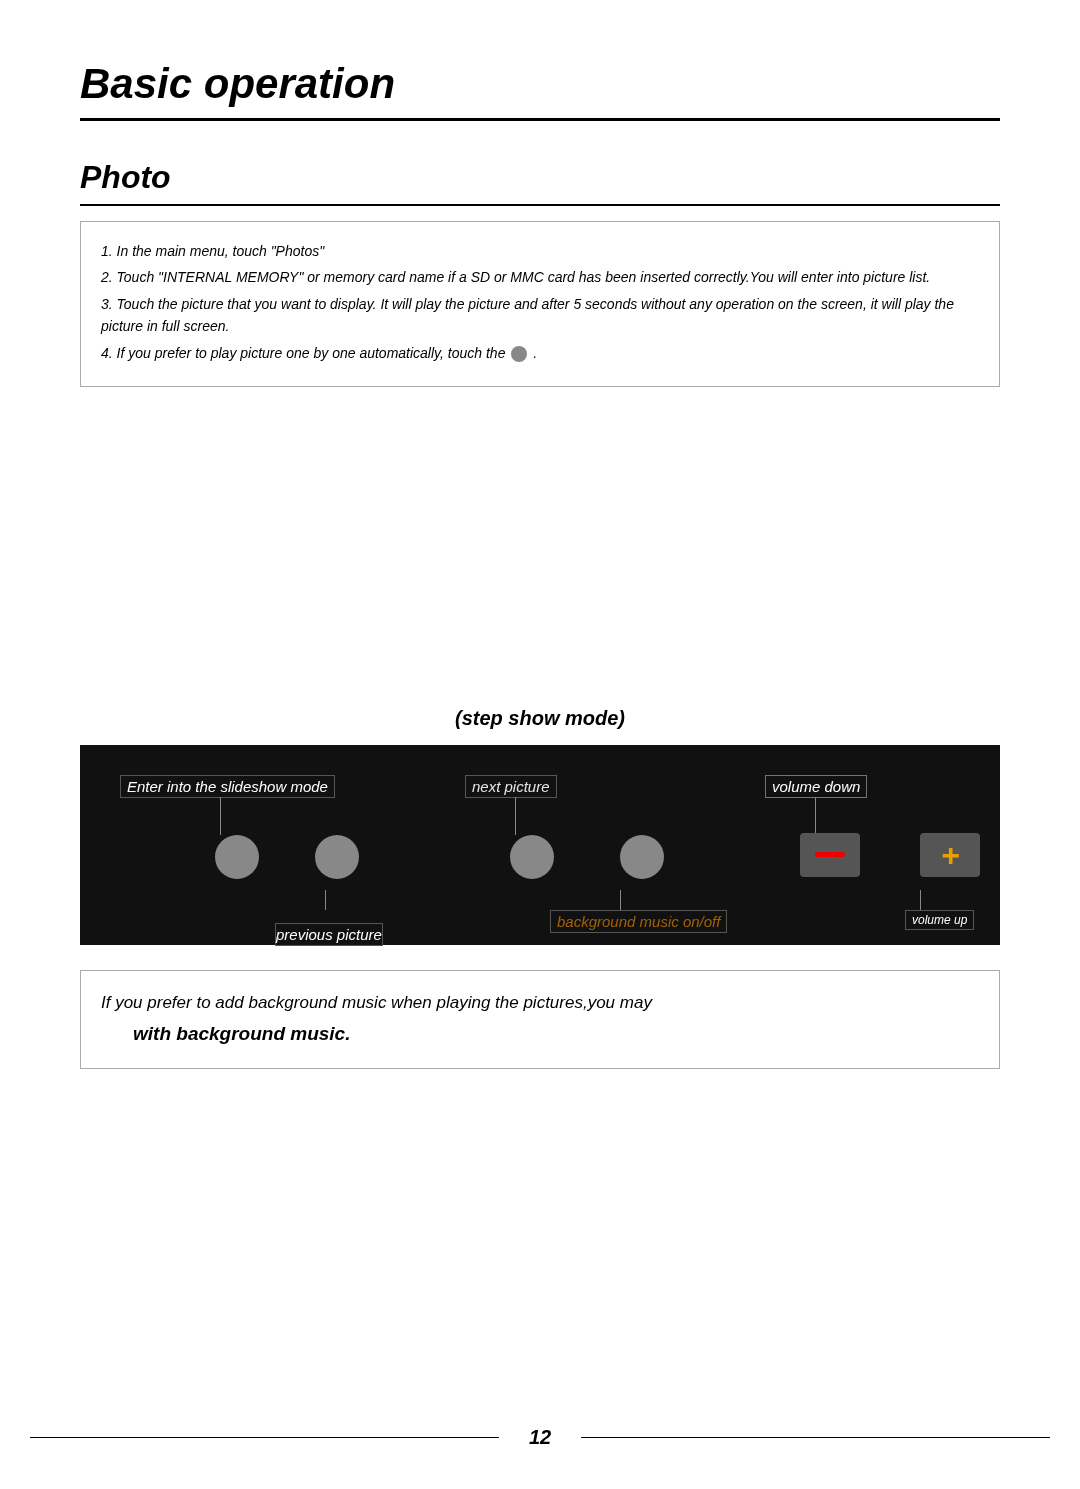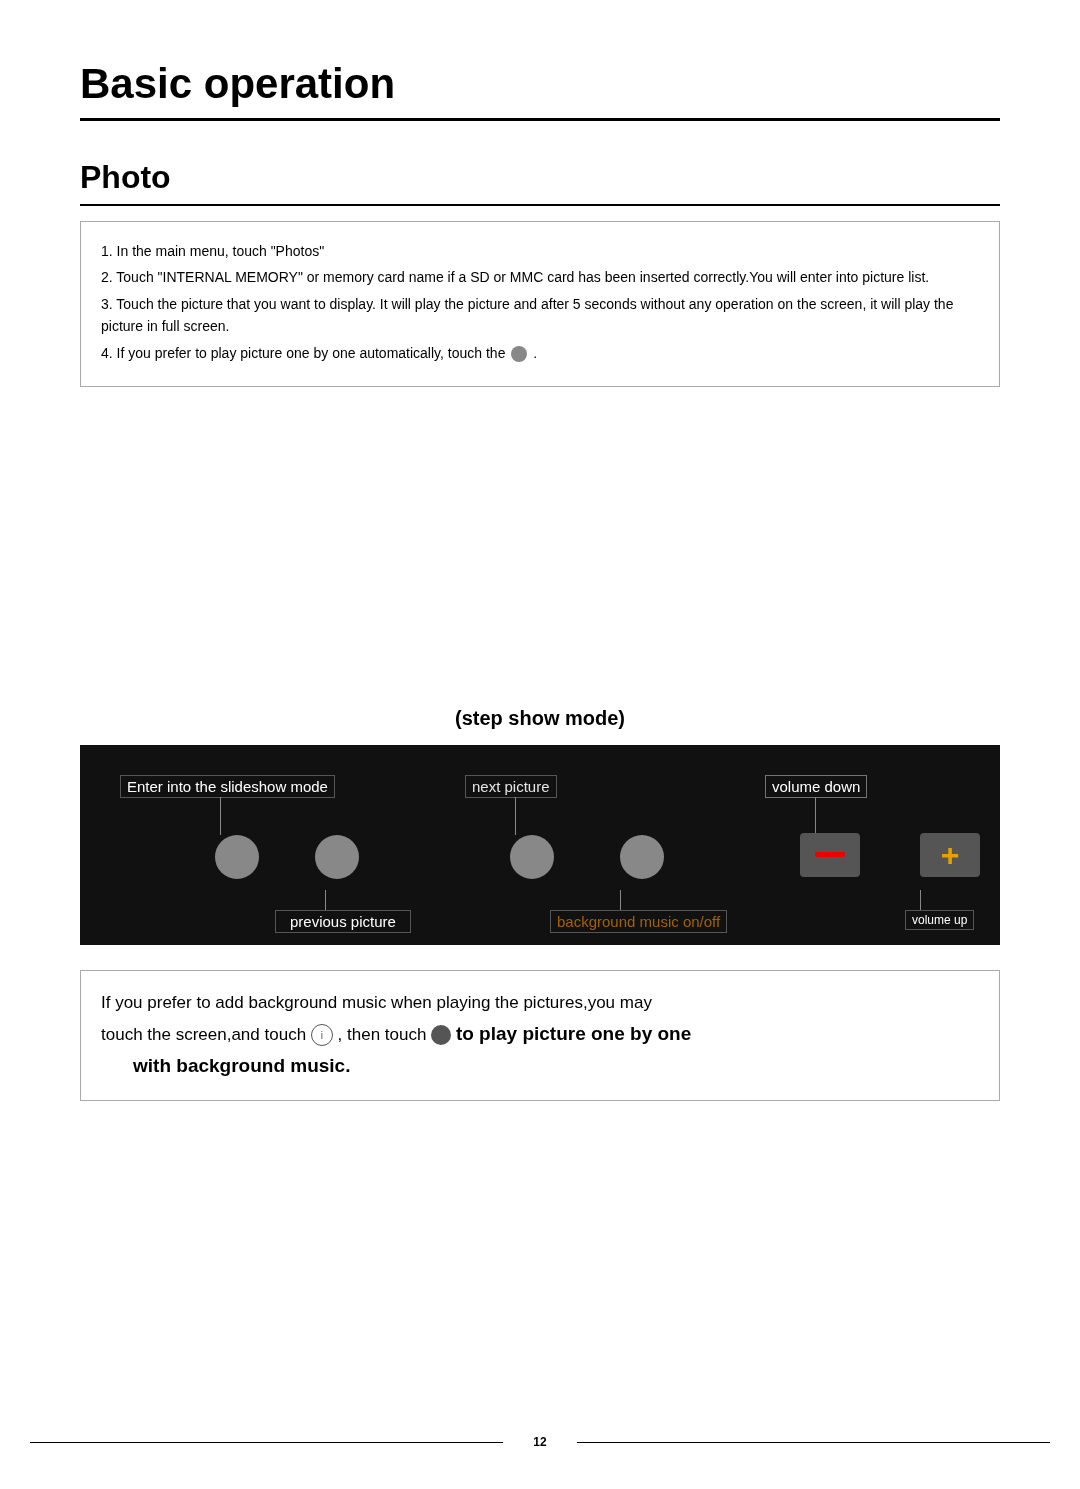--- a/index.html
+++ b/index.html
@@ -15,20 +15,21 @@
       font-family: Arial, sans-serif;
       color: #000000;
       position: relative;
     }
 
     .page-container {
       width: 1080px;
       min-height: 1489px;
       padding: 60px 80px;
       position: relative;
+      font-style: italic;
     }
 
     .main-title {
       font-size: 42px;
       font-weight: bold;
       margin-bottom: 8px;
       padding-bottom: 10px;
       border-bottom: 3px solid #000;
       display: inline-block;
       width: 100%;
@@ -159,21 +160,21 @@
     }
 
     .footer-line {
       flex: 1;
       height: 1px;
       background: #000;
       margin: 0 30px;
     }
 
     .page-number {
-      font-size: 12px;
+      font-size: 20px;
       font-weight: bold;
     }
 
     .circle-filled {
       display: inline-block;
       width: 20px;
       height: 20px;
       background: #555;
       border-radius: 50%;
       vertical-align: middle;
@@ -245,48 +246,41 @@
         <div style="position:absolute; left:50px; top:22px; width:1px; height:38px; background:#888;"></div>
       </div>
 
       <div style="position:absolute; left: 645px; top: 0px;">
         <span style="position:absolute; left:0; top:0; color:#fff; font-size:15px; white-space:nowrap; border: 1px solid #737373; padding: 2px 6px;">volume down</span>
         <div style="position:absolute; left:50px; top:22px; width:1px; height:36px; background:#888;"></div>
       </div>
 
       <div style="position:absolute; left: 155px; top: 115px;">
         <div style="position:absolute; left:50px; top:0; width:1px; height:20px; background:#888;"></div>
-        <span style="position:absolute; left:0; top:20px; color:#fff; font-size:15px; white-space:nowrap; border: 1px solid #555; padding: 2px 14px;">previous picture</span>
+        <span style="position:absolute; left:0; top:33px; color:#fff; font-size:15px; white-space:nowrap; border: 1px solid #555; padding: 2px 0;">previous picture</span>
       </div>
 
       <div style="position:absolute; left: 430px; top: 115px;">
         <div style="position:absolute; left:70px; top:0; width:1px; height:20px; background:#888;"></div>
         <span style="position:absolute; left:0; top:20px; color:#a16207; font-size:15px; white-space:nowrap; border: 1px solid #555; padding: 2px 6px;">background music on/off</span>
       </div>
 
       <div style="position:absolute; left: 770px; top: 115px;">
         <div style="position:absolute; left:30px; top:0; width:1px; height:20px; background:#888;"></div>
         <span style="position:absolute; left:15px; top:20px; color:#fff; font-size:12px; white-space:nowrap; border: 1px solid #555; padding: 2px 6px;">volume up</span>
       </div>
 
     </div>
   </div>
 
   
   <div class="note-box">
     <p>
       <span>If you prefer to add background music when playing the pictures,you may</span>
     </p>
-    <p>
-      <span>touch the screen,and touch</span>
-      <span class="circle-number" style="font-size:10px; color:#555; border-color:#555;">i</span>
-      <span>, then touch</span>
-      <span class="circle-filled"></span>
-      <span style="font-weight:bold; font-size:19px;">to play picture one by one</span>
-    </p>
     <p style="font-weight:bold; font-size:19px;margin-left:32px;">with background music.</p>
   </div>
 
   
   <div class="page-footer">
     <div class="footer-line"></div>
     <span class="page-number">12</span>
     <div class="footer-line"></div>
   </div>
 

